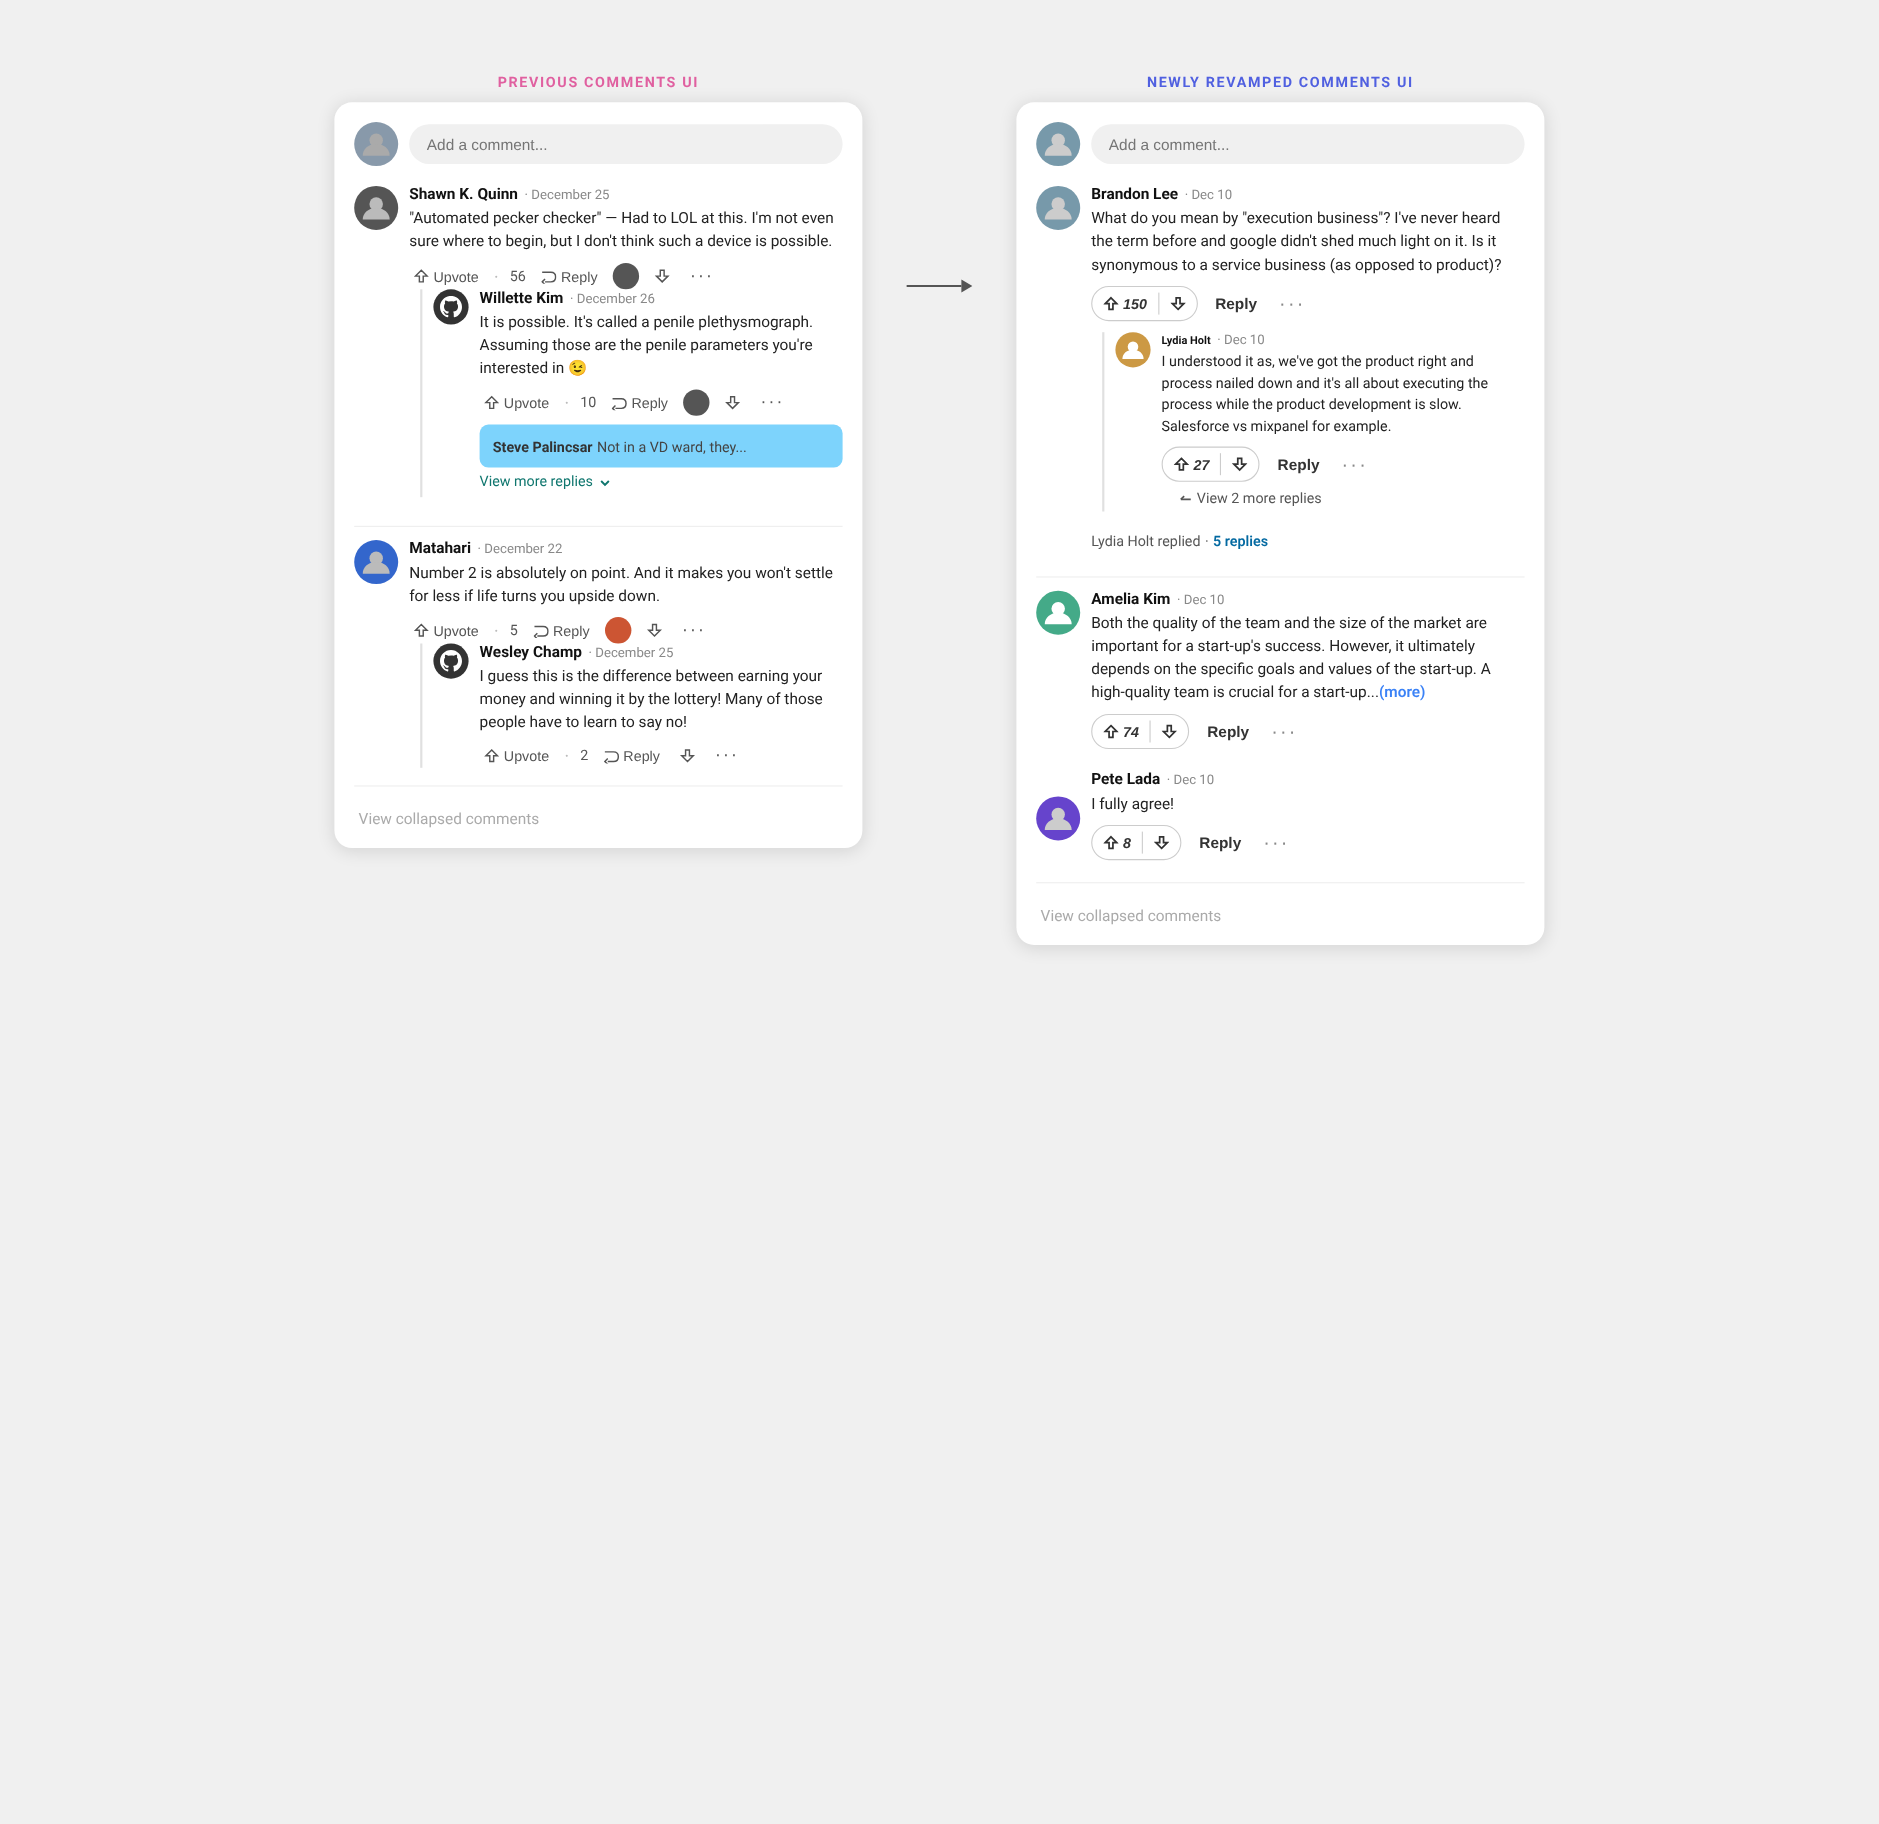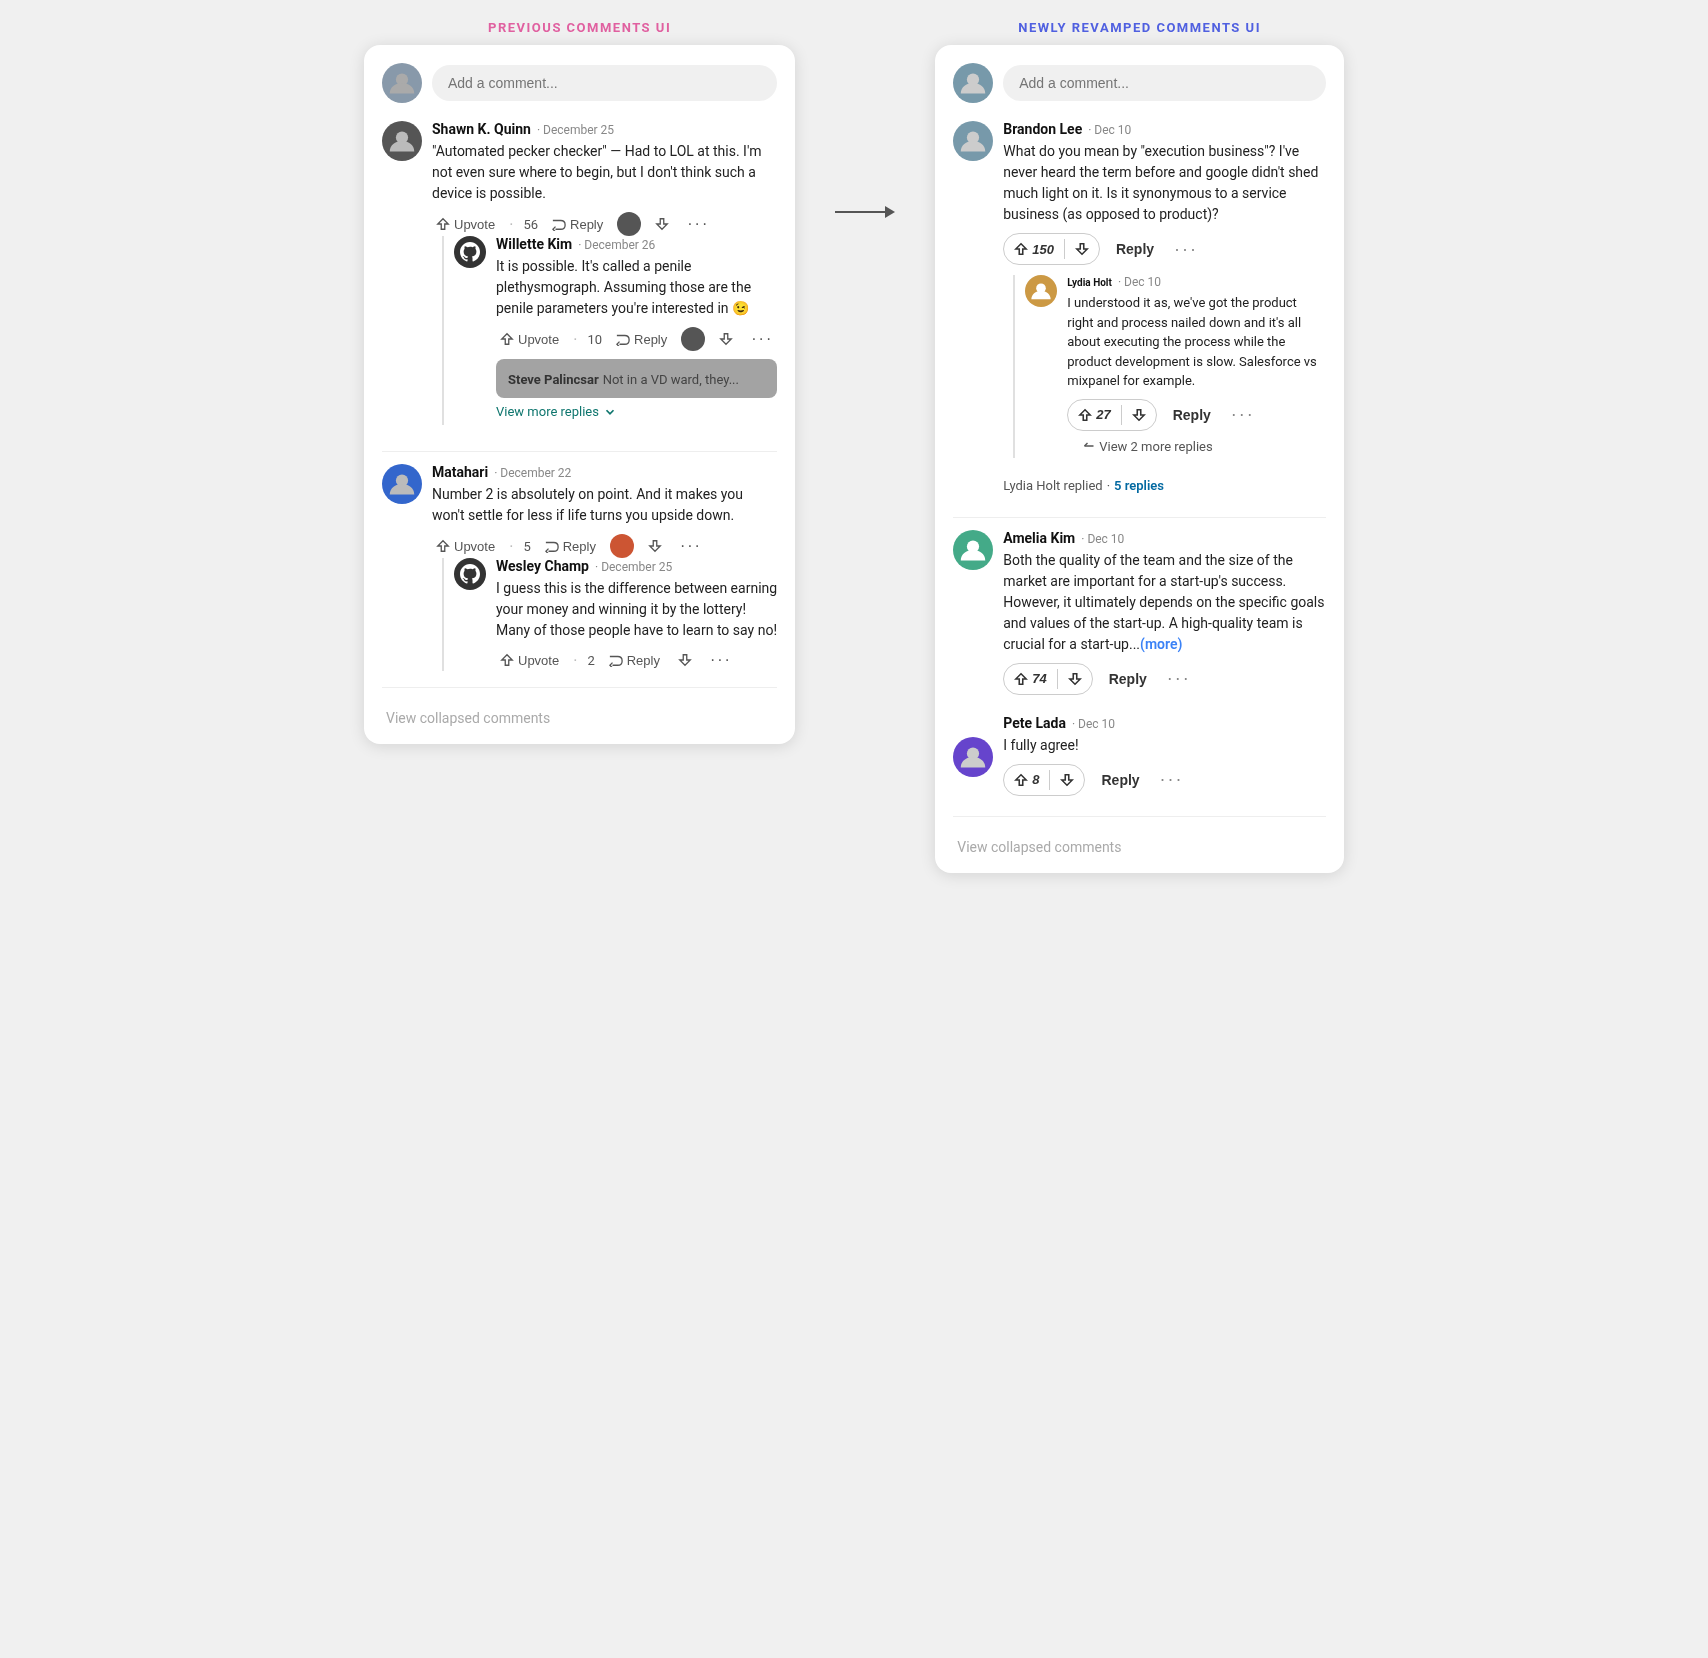--- a/index.html
+++ b/index.html
@@ -9,21 +9,22 @@
       display: flex;
       justify-content: center;
       align-items: flex-start;
       min-height: 100vh;
       padding: 20px;
     }
     .page-wrapper {
       display: flex;
       gap: 40px;
       align-items: flex-start;
-      width: 980px;
+      width: 1100px;
+      margin-top: 48px;
     }
     .panel {
       flex: 1;
       display: flex;
       flex-direction: column;
       align-items: center;
     }
     .panel-title {
       font-size: 13px;
       font-weight: 700;
@@ -139,21 +140,21 @@
       flex-shrink: 0;
     }
     
     .divider {
       border: none;
       border-top: 1px solid #eee;
       margin: 12px 0;
     }
     
     .reply-box {
-      background: #a3a3a3;
+      background: #7dd3fc;
       border-radius: 8px;
       padding: 10px 12px;
       margin-top: 8px;
     }
     .reply-author { font-weight: 700; font-size: 13px; color: #333; }
     .reply-text { font-size: 13px; color: #444; }
     
     .view-more-replies {
       font-size: 13px;
       color: #0f766e;

